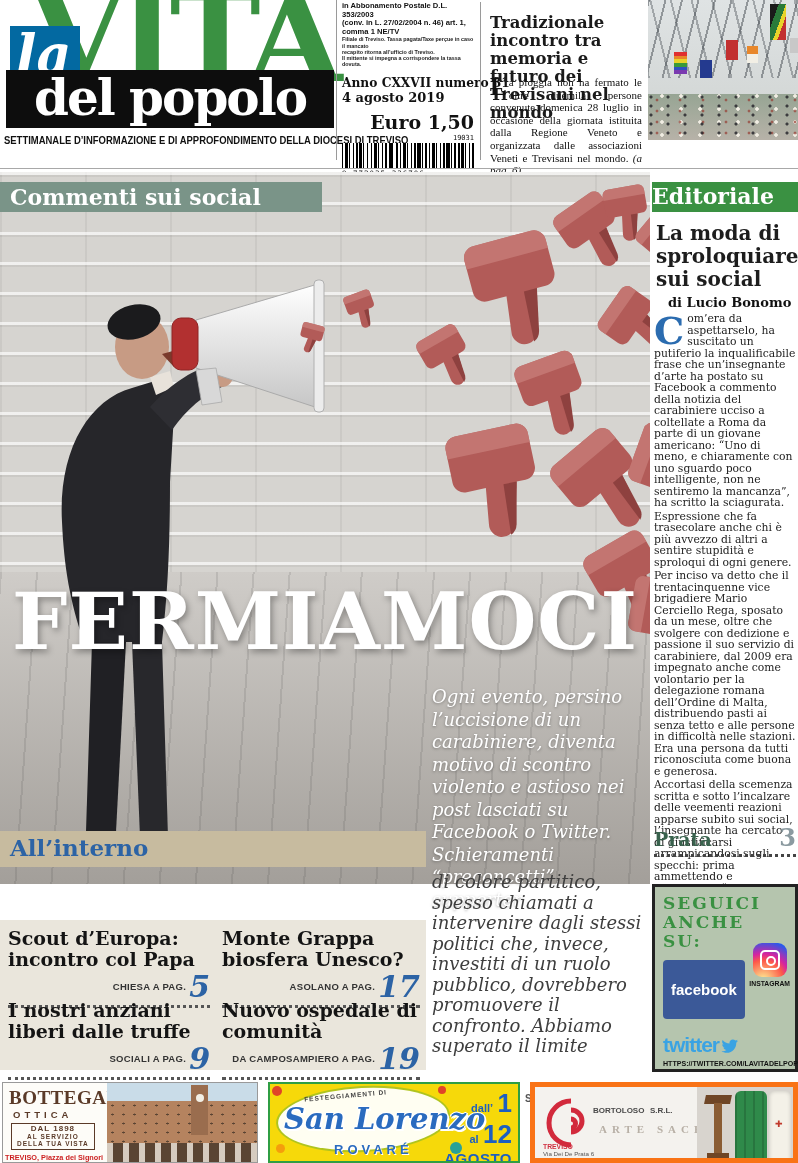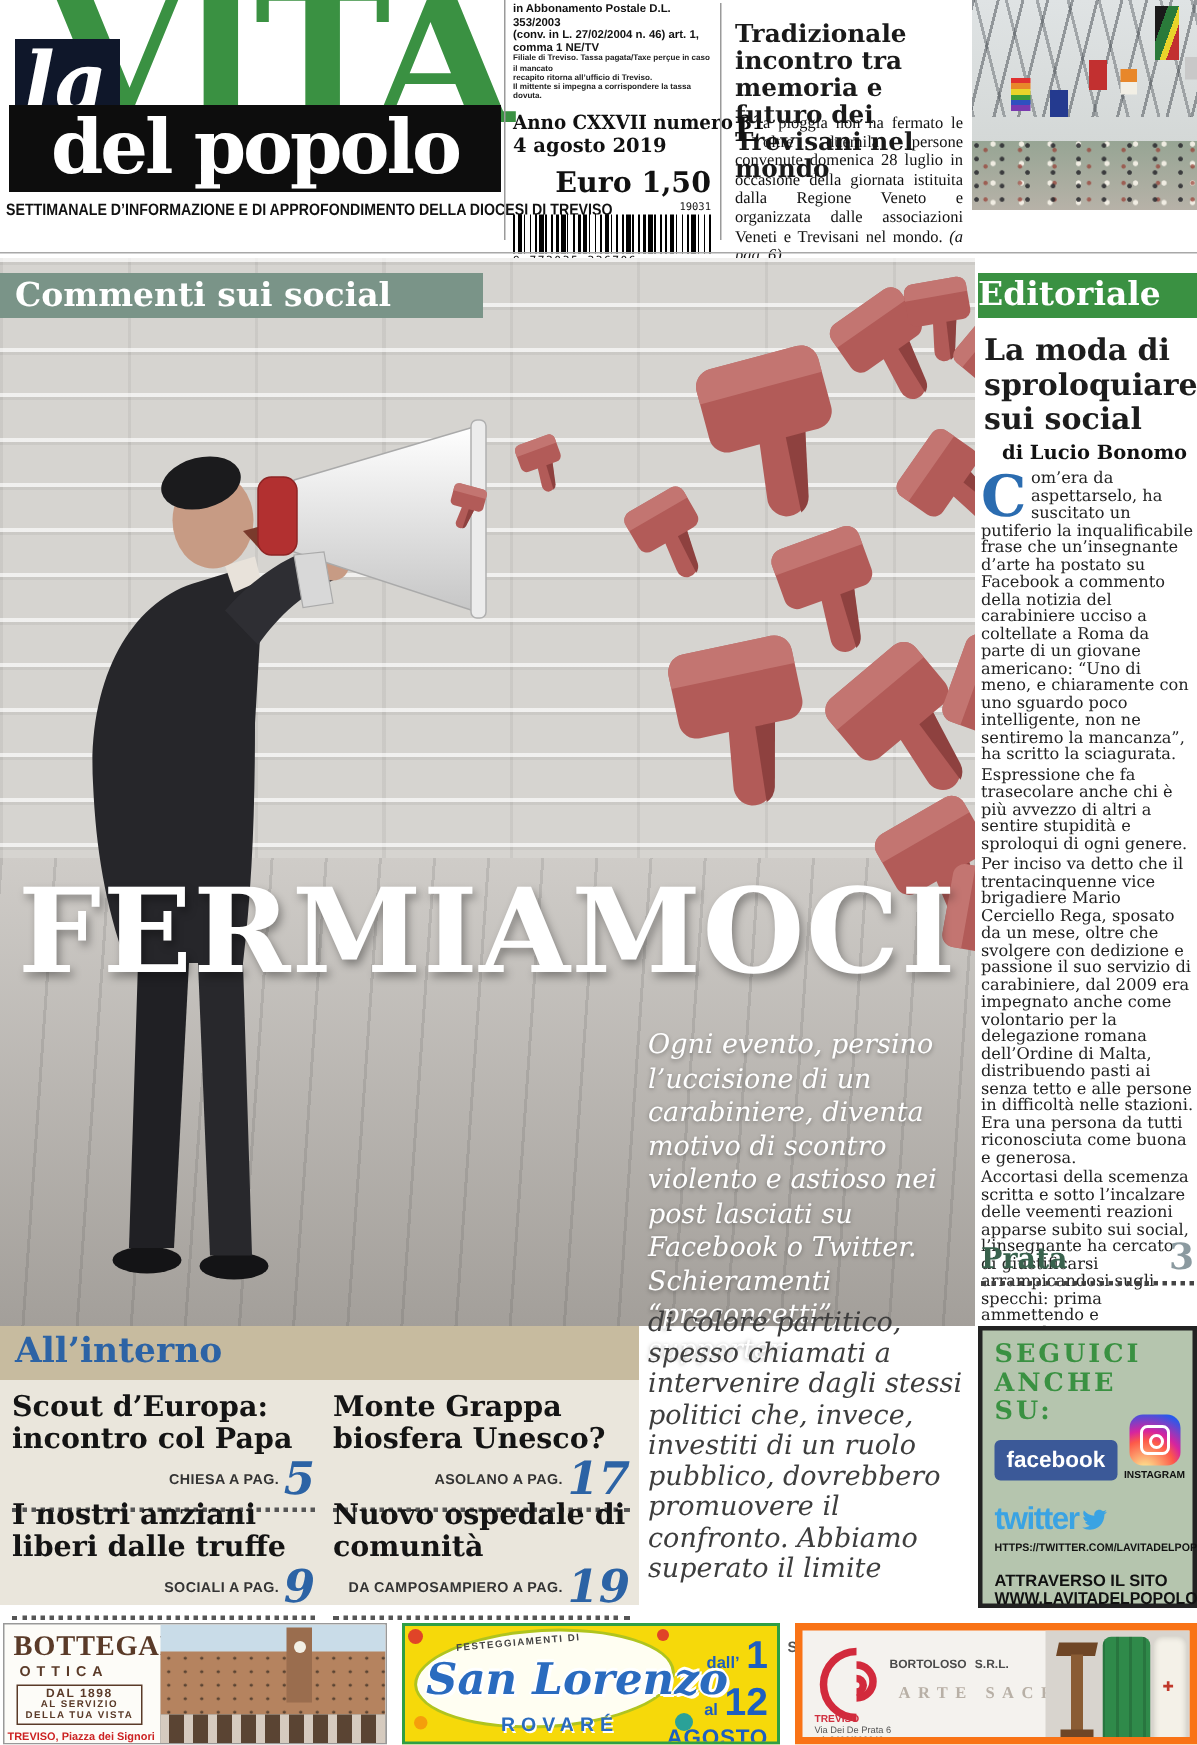--- a/index.html
+++ b/index.html
@@ -4,21 +4,21 @@
 <style>
   html,body{margin:0;padding:0;background:#fff;}
   body{width:798px;height:1163px;position:relative;overflow:hidden;
        font-family:"Liberation Serif",serif;color:#111;}
   .abs{position:absolute;}
   .vline{position:absolute;width:1px;background:#9a9a9a;}
 
   
   #vita{left:30px;top:-34px;font-family:"DejaVu Serif",serif;font-weight:bold;
         font-size:122px;letter-spacing:-6px;color:#3a9142;}
-  #la{left:10px;top:26px;background:#0f172a;color:#fff;font-style:italic;
+  #la{left:10px;top:26px;background:#0369a1;color:#fff;font-style:italic;
       font-family:"DejaVu Serif",serif;font-weight:bold;font-size:54px;
       line-height:52px;padding:2px 8px 6px 6px;}
   #delpopolo{left:6px;top:70px;width:328px;height:58px;background:#0d0d0d;color:#fff;
       font-family:"DejaVu Serif",serif;font-weight:bold;font-size:50px;line-height:56px;
       text-align:center;letter-spacing:-2px;}
   #tagline{left:4px;top:134px;font-family:"Liberation Sans",sans-serif;font-weight:bold;
       font-size:11px;white-space:nowrap;transform:scaleX(.86);transform-origin:left;}
 
   #midcol{left:342px;top:2px;width:132px;}
   .postal-l{font-family:"Liberation Sans",sans-serif;font-weight:bold;font-size:7.6px;line-height:8.6px;}
@@ -86,38 +86,38 @@
   #ed-byline{left:668px;top:295px;font-weight:bold;font-size:13px;font-family:"DejaVu Serif",serif;}
   #ed-body{left:654px;top:313px;width:142px;font-family:"DejaVu Serif",serif;
      font-size:10.8px;line-height:11.5px;color:#222;}
   #ed-body p{margin:0 0 2px;}
   #ed-body .dc{float:left;font-weight:bold;font-size:38px;line-height:32px;color:#2b6cb0;padding:2px 3px 0 0;}
   #ed-segue{left:654px;top:828px;width:142px;border-bottom:3px dotted #444;padding-bottom:4px;}
   #ed-segue .sg{font-family:"DejaVu Serif",serif;font-weight:bold;font-size:19px;color:#39624d;}
   #ed-segue .pg{float:right;font-family:"DejaVu Serif",serif;font-weight:bold;font-size:24px;color:#8b9aa0;line-height:20px;}
 
   
-  #ai-band{left:0;top:884px;width:426px;height:36px;background:#c7bb9f;}
+  #ai-band{left:0;top:831px;width:426px;height:36px;background:#c7bb9f;}
   #ai-title{position:absolute;left:10px;top:3px;color:#2c63a5;font-family:"DejaVu Serif",serif;
      font-weight:bold;font-size:23px;}
   #ai-bg{left:0;top:920px;width:426px;height:150px;background:#eae6dc;}
   .ai-item{position:absolute;}
   .ai-t{font-family:"DejaVu Serif",serif;font-weight:bold;font-size:19px;line-height:20.5px;color:#141414;}
   .ai-ref{text-align:right;border-bottom:3px dotted #555;padding-bottom:1px;}
   .ai-sec{font-family:"Liberation Sans",sans-serif;font-weight:bold;font-size:9.5px;color:#333;letter-spacing:.3px;}
   .ai-pg{font-family:"DejaVu Serif",serif;font-style:italic;font-weight:bold;font-size:30px;
      color:#2c63a5;vertical-align:-7px;margin-left:3px;}
 
   
   #social{left:652px;top:884px;width:146px;height:188px;background:#b5c5ae;border:3px solid #222;
      box-sizing:border-box;padding:7px 8px;}
   #social .ttl{color:#3a9142;font-family:"DejaVu Serif",serif;font-weight:bold;font-size:17px;
      line-height:19px;letter-spacing:2px;}
   #fb{display:inline-block;margin-top:9px;background:#3b5998;color:#fff;border-radius:4px;
-     font-family:"Liberation Sans",sans-serif;font-weight:bold;font-size:15px;padding:5px 8px;}
+     font-family:"Liberation Sans",sans-serif;font-weight:bold;font-size:15px;padding:21px 8px;}
   #ig{position:absolute;right:8px;top:56px;width:34px;height:34px;border-radius:9px;
      background:radial-gradient(circle at 30% 110%,#fdf497 0%,#fd5949 45%,#d6249f 60%,#285aeb 90%);}
   #ig .cam{position:absolute;left:7px;top:7px;width:16px;height:16px;border:2.5px solid #fff;border-radius:5px;}
   #ig .lens{position:absolute;left:12.5px;top:12.5px;width:6px;height:6px;border:2px solid #fff;border-radius:50%;}
   #ig-lbl{position:absolute;right:5px;top:93px;font-family:"Liberation Sans",sans-serif;
      font-weight:bold;font-size:6.8px;}
   #tw{margin-top:14px;color:#3aa3e3;font-family:"Liberation Sans",sans-serif;font-weight:bold;
      font-size:21px;letter-spacing:-1px;}
   #tw svg{vertical-align:-2px;margin-left:2px;}
   #tw-url{font-family:"Liberation Sans",sans-serif;font-weight:bold;font-size:7.3px;margin-top:2px;

